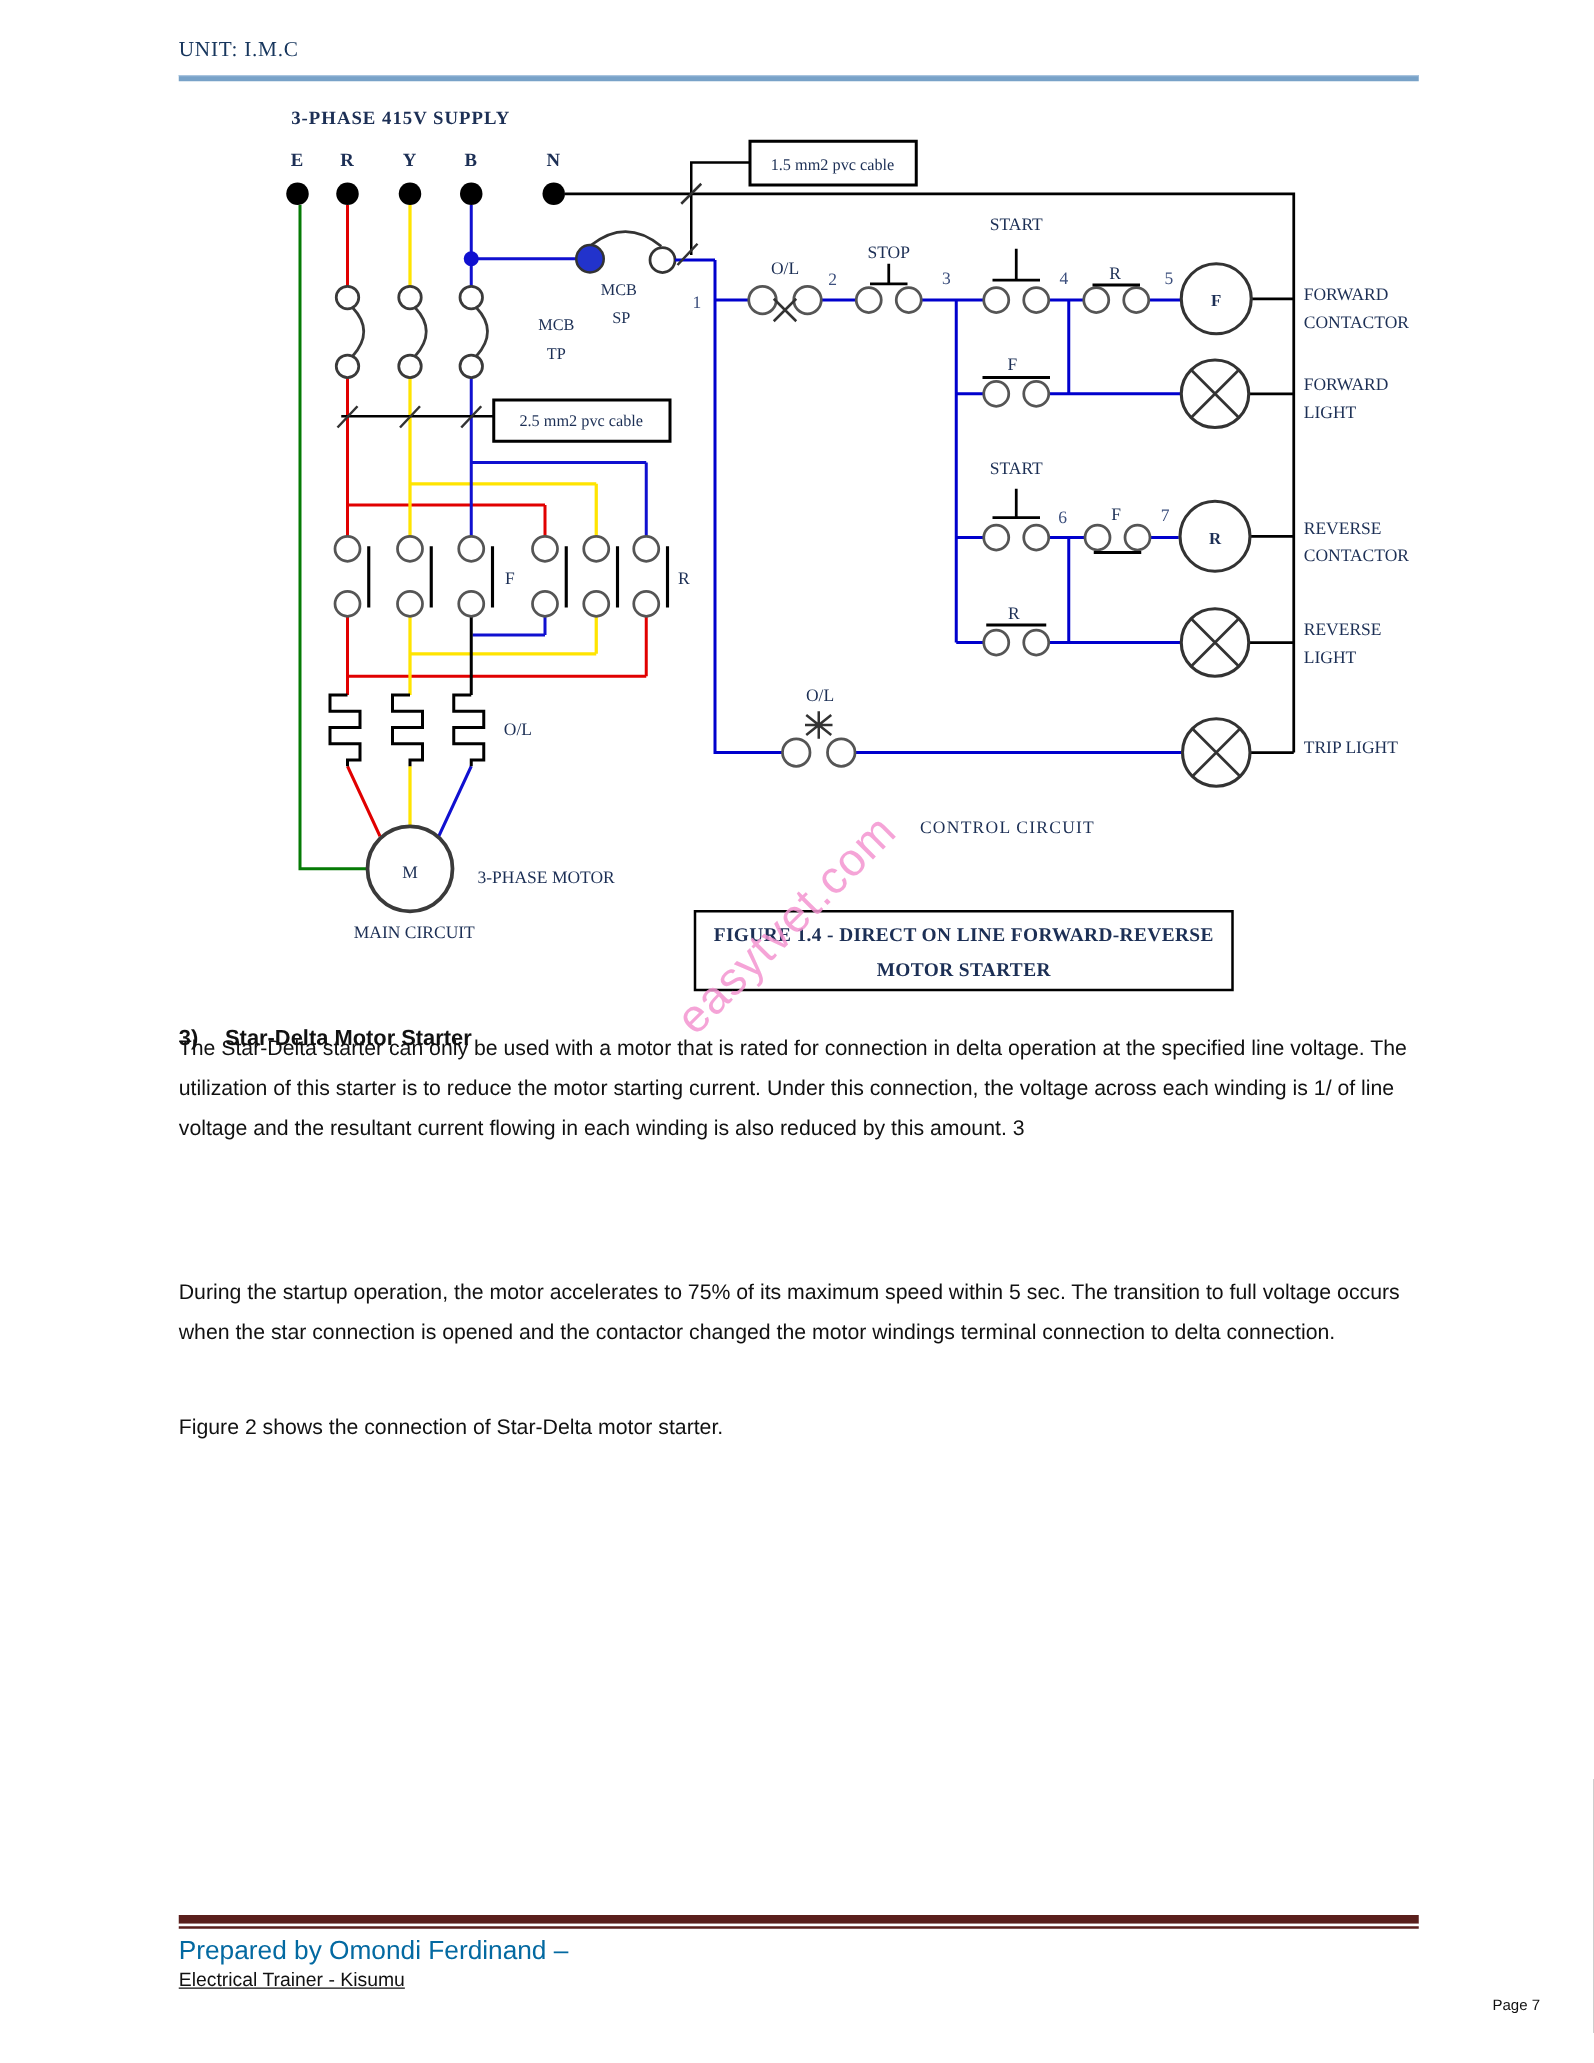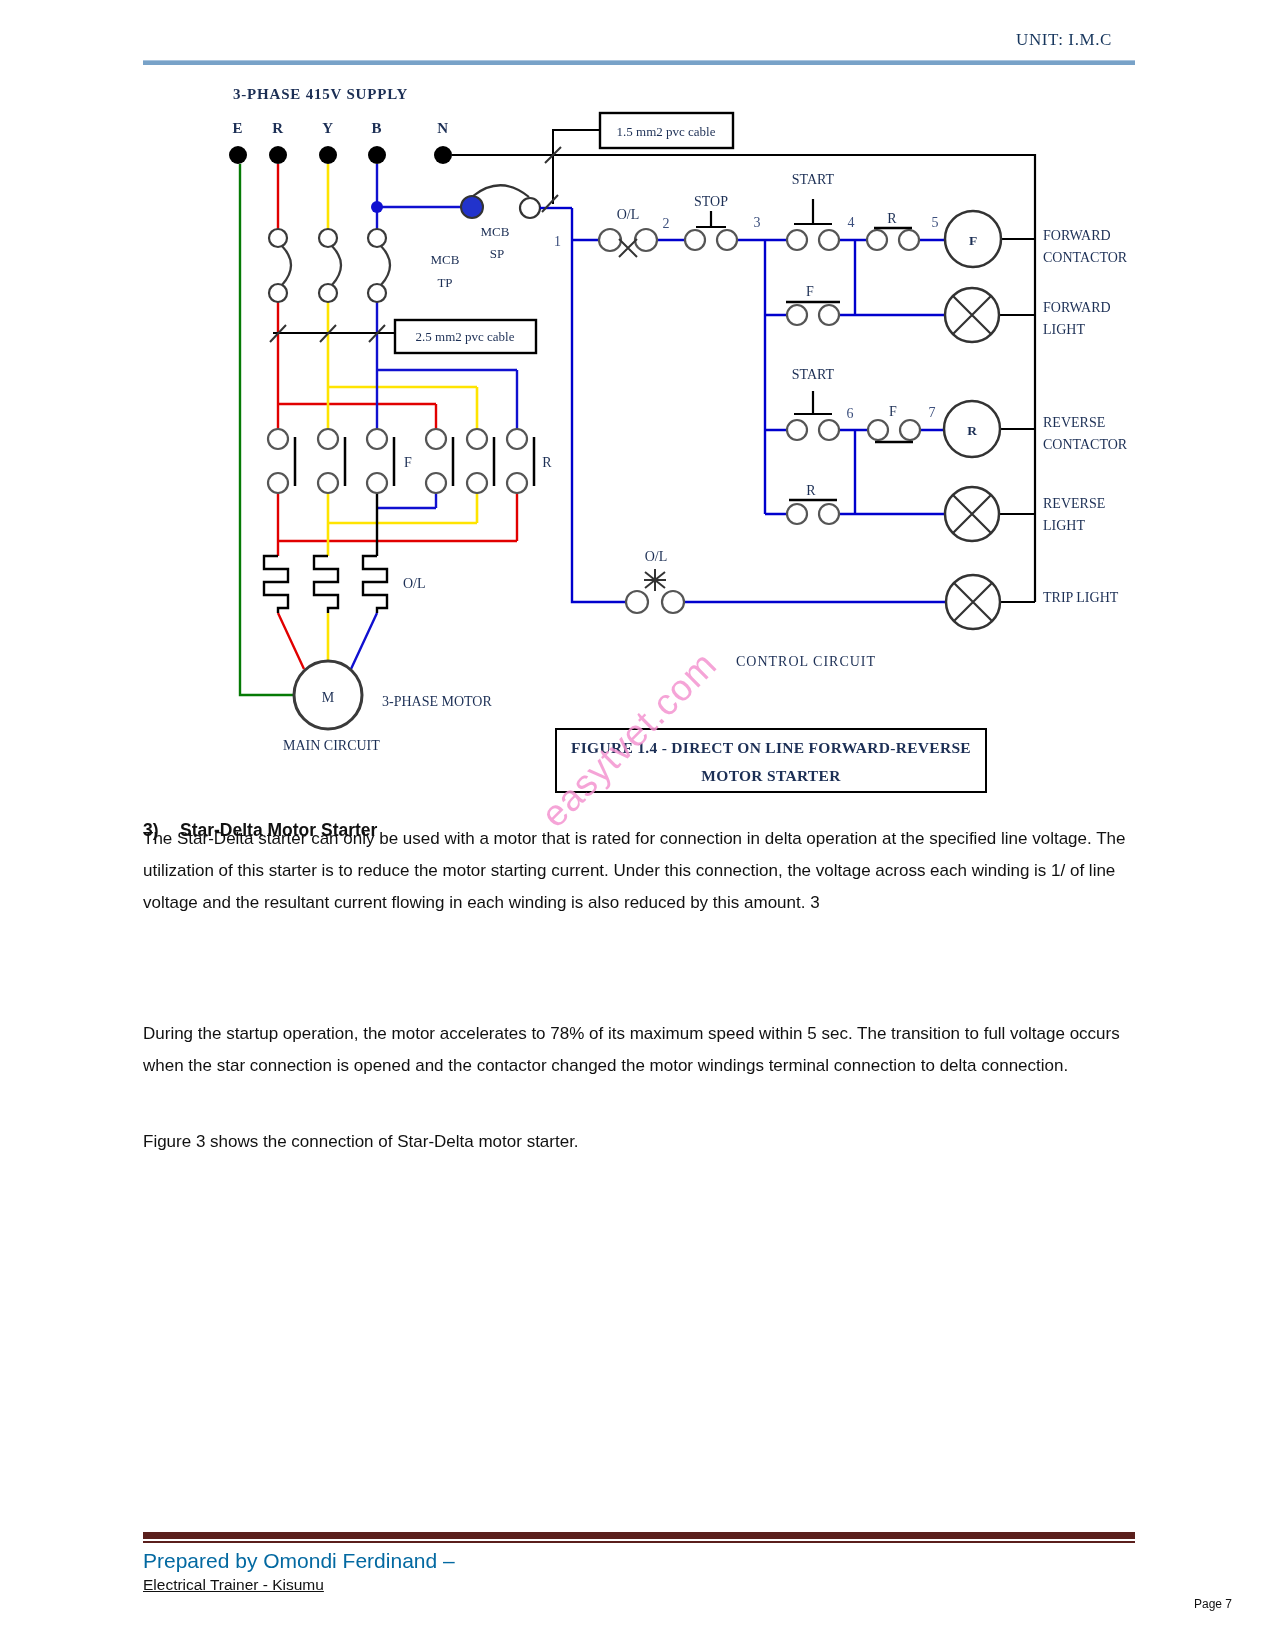--- a/index.html
+++ b/index.html
@@ -3,21 +3,21 @@
 <meta charset="utf-8">
 <style>
   html,body{margin:0;padding:0;background:#888;}
   .page{
     position:relative;width:1275px;height:1650px;margin:0 auto;
     background:#ffffff;overflow:hidden;
     font-family:"Liberation Sans",sans-serif;color:#1a1a1a;
   }
   
   .hdr{position:absolute;left:143px;top:30px;width:969px;display:flex;
-       justify-content:flex-end;font-family:"Liberation Serif",serif;
+       justify-content:space-between;font-family:"Liberation Serif",serif;
        font-size:17px;color:#17365d;letter-spacing:.6px;}
   .hdr-rule{position:absolute;left:143px;top:60px;width:992px;height:4px;background:#78a2c8;border-top:1px solid #a9c4de;}
   
   svg.diag{position:absolute;left:0;top:0;}
   .dt{font-family:"Liberation Serif",serif;fill:#1c2f55;font-size:14px;}
   .dtb{font-family:"Liberation Serif",serif;fill:#1c2f55;font-size:15px;font-weight:bold;letter-spacing:.8px;}
   .dtn{font-family:"Liberation Serif",serif;fill:#3c4f7d;font-size:14px;}
   .dtc{font-family:"Liberation Serif",serif;fill:#1c2f55;font-size:13px;}
   .dcap{font-family:"Liberation Serif",serif;fill:#1c2f55;font-size:15.5px;font-weight:bold;letter-spacing:.3px;}
   .coil{font-family:"Liberation Serif",serif;fill:#1c2f55;font-size:13.5px;font-weight:bold;}
@@ -272,22 +272,22 @@
     </g>
   </svg>
 
   <div class="wm">easytvet.com</div>
 
   <div class="sec-h">
     <span class="num">3)</span><span>Star-Delta Motor Starter</span>
   </div>
 
   <div class="para p1">The Star-Delta starter can only be used with a motor that is rated for connection in delta operation at the specified line voltage. The utilization of this starter is to reduce the motor starting current. Under this connection, the voltage across each winding is 1/ of line voltage and the resultant current flowing in each winding is also reduced by this amount. 3</div>
-  <div class="para p2">During the startup operation, the motor accelerates to 78% of its maximum speed within 5 sec. The transition to full voltage occurs when the star connection is opened and the contactor changed the motor windings terminal connection to delta connection.</div>
-  <div class="para p3">Figure 3 shows the connection of Star-Delta motor starter.</div>
+  <div class="para p2">During the startup operation, the motor accelerates to 75% of its maximum speed within 5 sec. The transition to full voltage occurs when the star connection is opened and the contactor changed the motor windings terminal connection to delta connection.</div>
+  <div class="para p3">Figure 2 shows the connection of Star-Delta motor starter.</div>
 
   <div class="foot-rule">
     <div class="fr-thick"></div>
     <div class="fr-gap"></div>
     <div class="fr-thin"></div>
   </div>
   <div class="foot-l1">Prepared by Omondi Ferdinand –</div>
   <div class="foot-l2">Electrical Trainer - Kisumu</div>
   <div class="page-num">Page 7</div>
 

